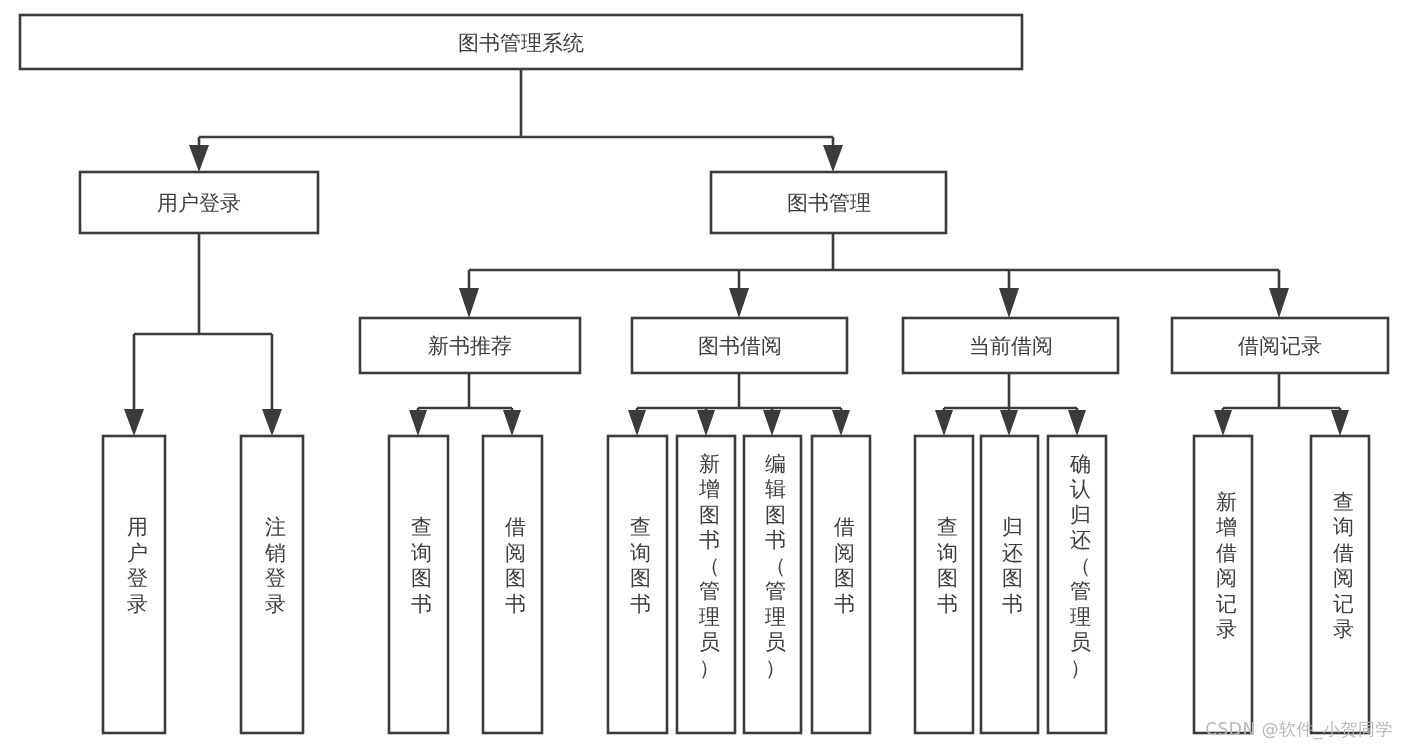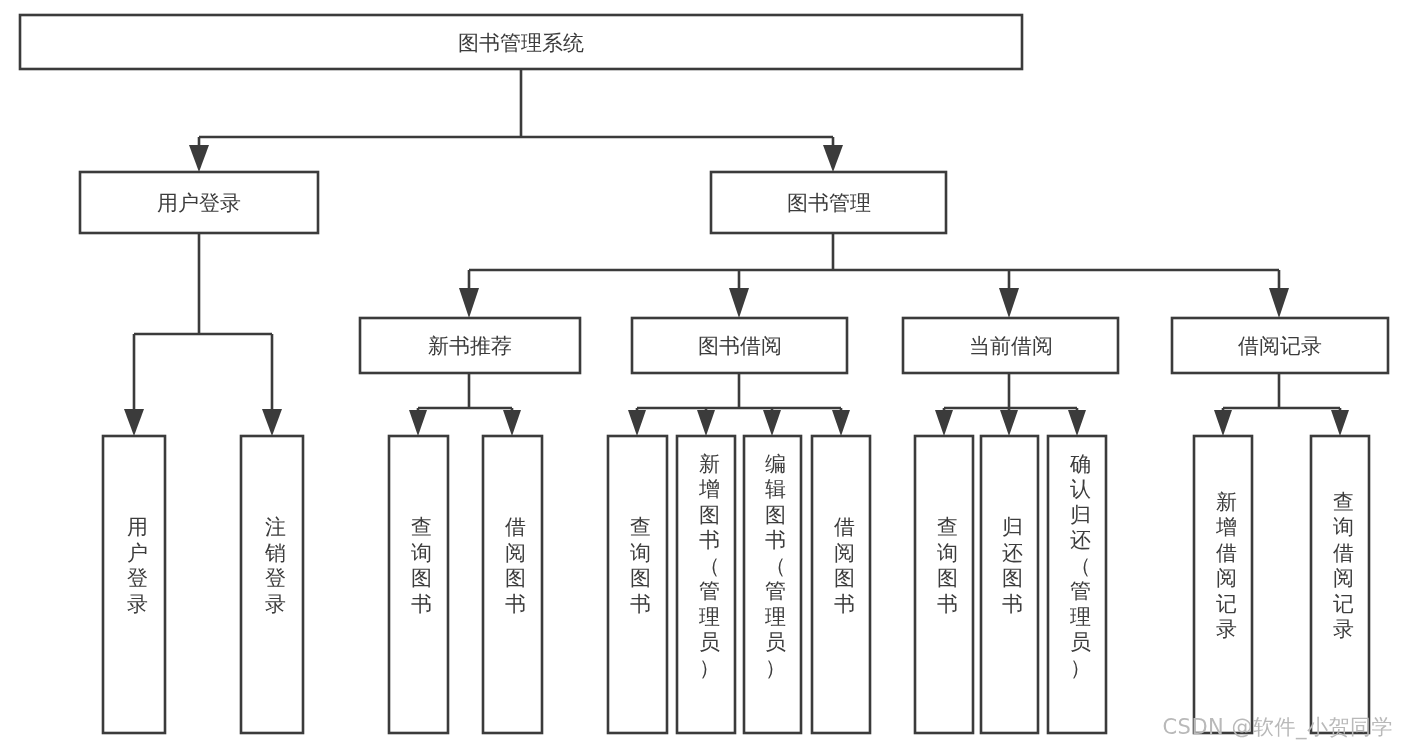--- a/index.html
+++ b/index.html
@@ -52,21 +52,21 @@
   }
   .node-label.vertical-label {
     font-size: 21px;
     letter-spacing: 2px;
   }
   .watermark-text {
     position: absolute;
     right: 12px;
     bottom: 6px;
     color: #b9b9b9;
-    font-size: 21px;
+    font-size: 17px;
     font-family: "DejaVu Sans", "Liberation Sans", sans-serif;
     letter-spacing: 0.5px;
     white-space: nowrap;
     pointer-events: none;
   }
 </style>
 </head>
 <body>
 
 <div id="diagram-root">

